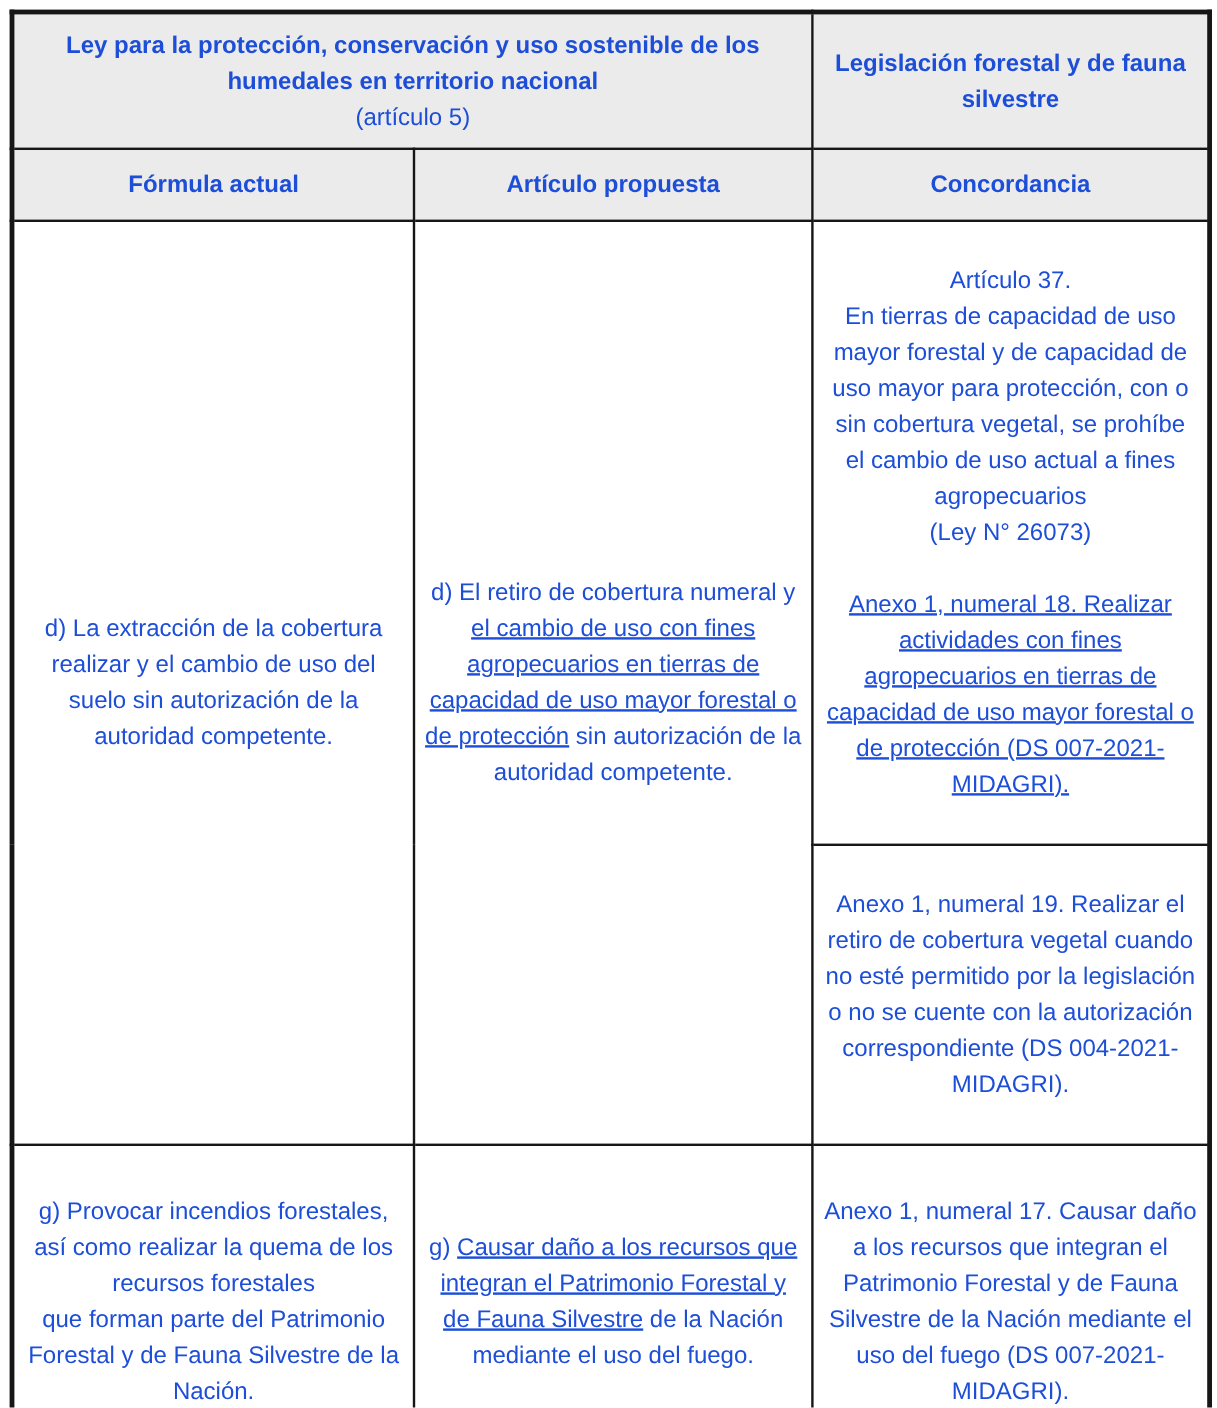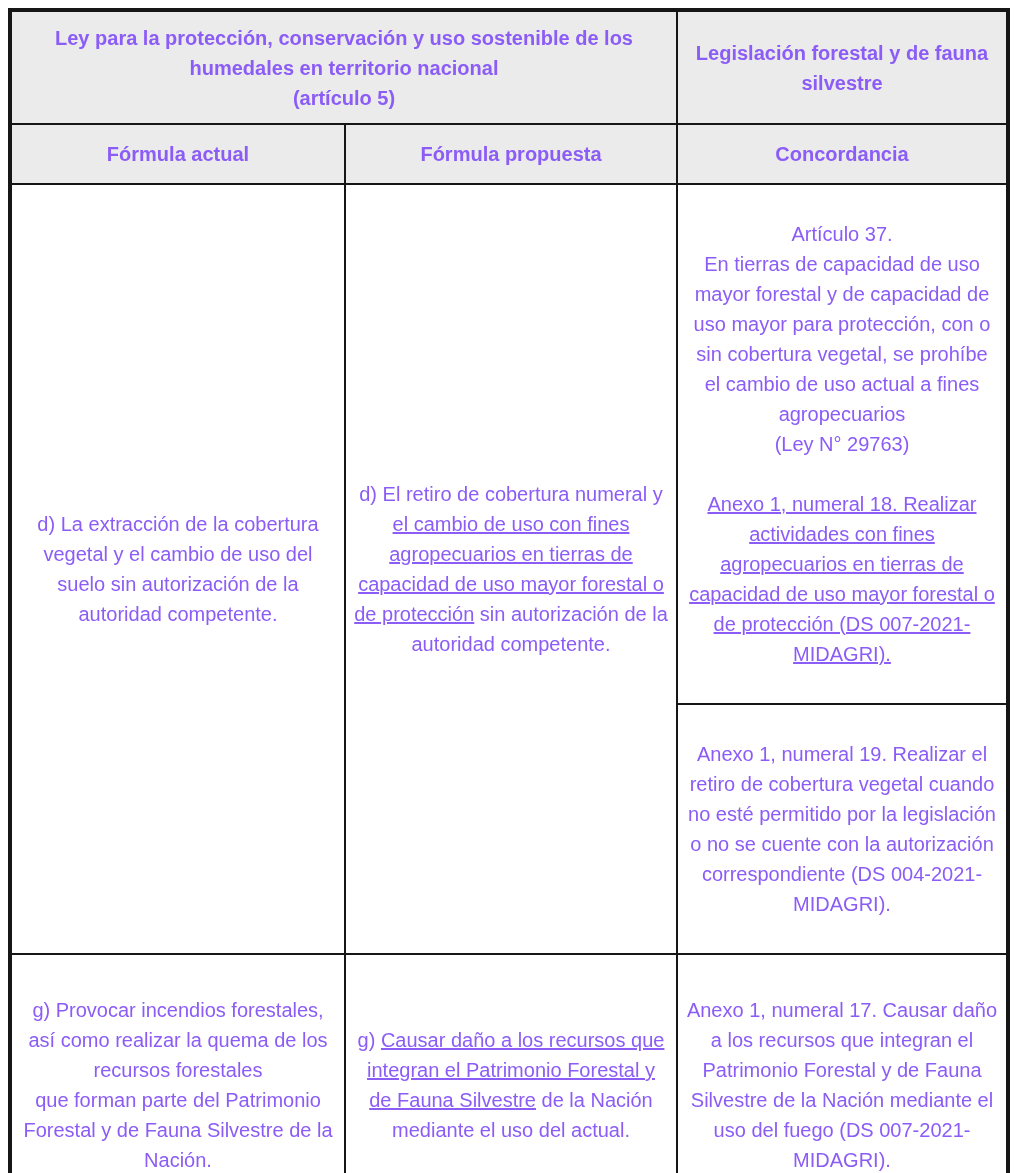--- a/index.html
+++ b/index.html
@@ -6,21 +6,21 @@
     margin: 0;
     padding: 0;
     background: #ffffff;
   }
   .page {
     position: relative;
     width: 1014px;
     height: 1173px;
     background: #ffffff;
     font-family: "Liberation Sans", sans-serif;
-    color: #8b5cf6;
+    color: #1d4ed8;
   }
   table.doc-table {
     position: absolute;
     left: 8px;
     top: 8px;
     width: 998px;
     height: 1157px;
     border-collapse: collapse;
     table-layout: fixed;
     border: 4px solid #161616;
@@ -35,21 +35,21 @@
     white-space: pre-line;
     overflow: hidden;
   }
   td.hdr {
     background: #ebebeb;
     font-weight: bold;
     font-size: 21px;
     line-height: 31px;
   }
   .hdr .subtitle {
-    font-weight: bold;
+    font-weight: normal;
   }
   .para2 {
     text-decoration: underline;
   }
   .col1 { width: 335px; }
   .col2 { width: 332px; }
   .col3 { width: 331px; }
 </style>
 </head>
 <body>
@@ -63,43 +63,43 @@
     </colgroup>
 
     <tbody>
         <tr style="height:114px;">
       <td class="hdr" colspan="2"><span>Ley para la protección, conservación y uso sostenible de los humedales en territorio nacional</span><br><span class="subtitle">(artículo 5)</span></td>
       <td class="hdr"><span>Legislación forestal y de fauna silvestre</span></td>
     </tr>
 
     <tr style="height:60px;">
       <td class="hdr">Fórmula actual</td>
-      <td class="hdr">Fórmula propuesta</td>
+      <td class="hdr">Artículo propuesta</td>
       <td class="hdr">Concordancia</td>
     </tr>
 
     <tr style="height:502px;">
-      <td rowspan="2">d) La extracción de la cobertura vegetal y el cambio de uso del suelo sin autorización de la autoridad competente.</td>
+      <td rowspan="2">d) La extracción de la cobertura realizar y el cambio de uso del suelo sin autorización de la autoridad competente.</td>
       <td rowspan="2"><span>d) El </span><span style="">retiro</span><span> de cobertura numeral y </span><span style="text-decoration: underline;">el cambio de uso con fines agropecuarios en tierras de capacidad de uso mayor forestal o de protección</span><span> sin autorización de la autoridad competente.</span></td>
       <td>
         <div>Artículo 37.
 En tierras de capacidad de uso mayor forestal y de capacidad de uso mayor para protección, con o sin cobertura vegetal, se prohíbe el cambio de uso actual a fines agropecuarios
-(Ley N° 29763)</div>
+(Ley N° 26073)</div>
         <div class="para2">Anexo 1, numeral 18. Realizar actividades con fines agropecuarios en tierras de capacidad de uso mayor forestal o de protección (DS 007-2021-MIDAGRI).</div>
       </td>
     </tr>
     <tr style="height:230px;">
       <td>
         <div>Anexo 1, numeral 19. Realizar el retiro de cobertura vegetal cuando no esté permitido por la legislación o no se cuente con la autorización correspondiente (DS 004-2021-MIDAGRI).</div>
       </td>
     </tr>
 
     <tr style="height:263px;">
       <td>g) Provocar incendios forestales, así como realizar la quema de los recursos forestales
 que forman parte del Patrimonio Forestal y de Fauna Silvestre de la Nación.</td>
-      <td><span>g) </span><span style="text-decoration: underline;">Causar daño a los recursos que integran el Patrimonio Forestal y de Fauna Silvestre</span><span> de la Nación mediante el uso del actual.</span></td>
+      <td><span>g) </span><span style="text-decoration: underline;">Causar daño a los recursos que integran el Patrimonio Forestal y de Fauna Silvestre</span><span> de la Nación mediante el uso del fuego.</span></td>
       <td>
         <div>Anexo 1, numeral 17. Causar daño a los recursos que integran el Patrimonio Forestal y de Fauna Silvestre de la Nación mediante el uso del fuego (DS 007-2021-MIDAGRI).</div>
       </td>
     </tr>
   </tbody>
     </table>
 </div>
 
 </body></html>

